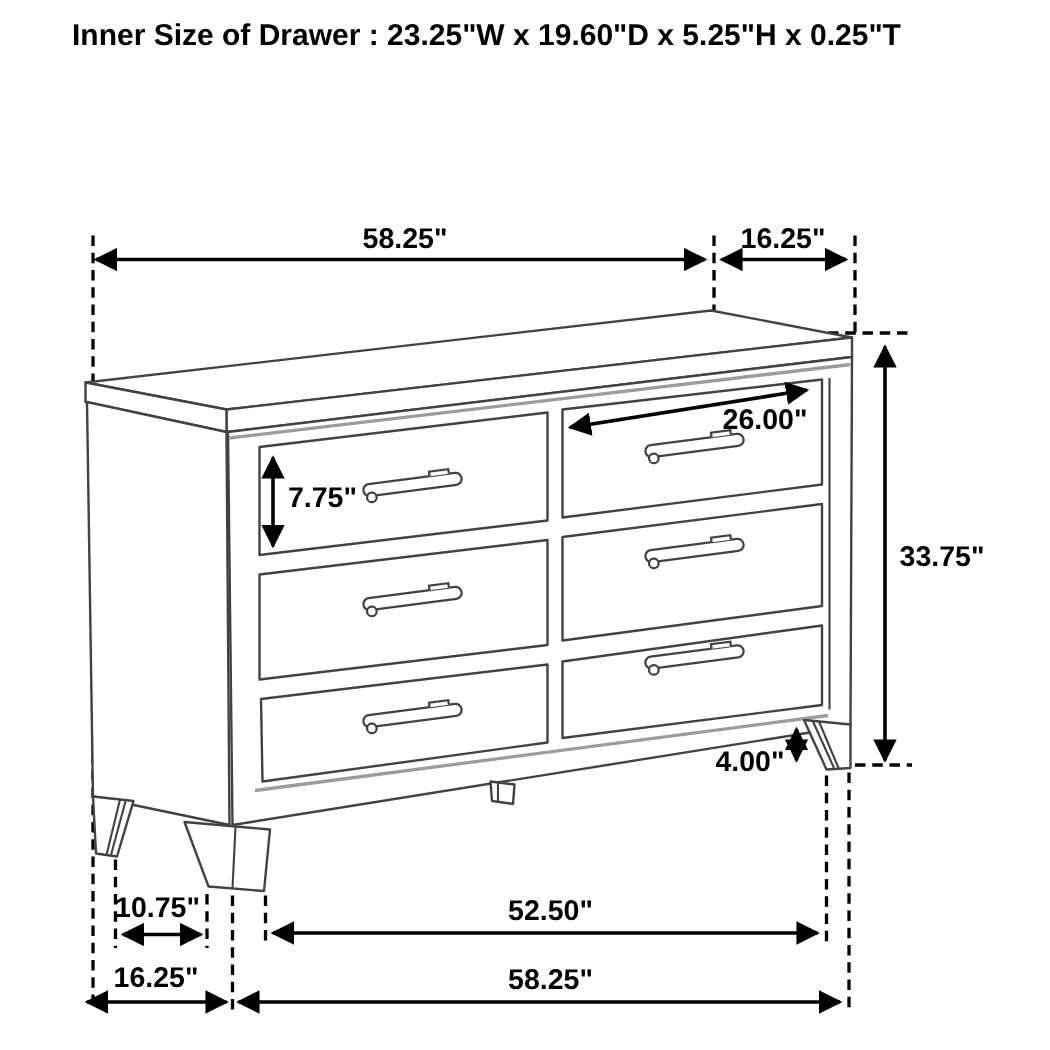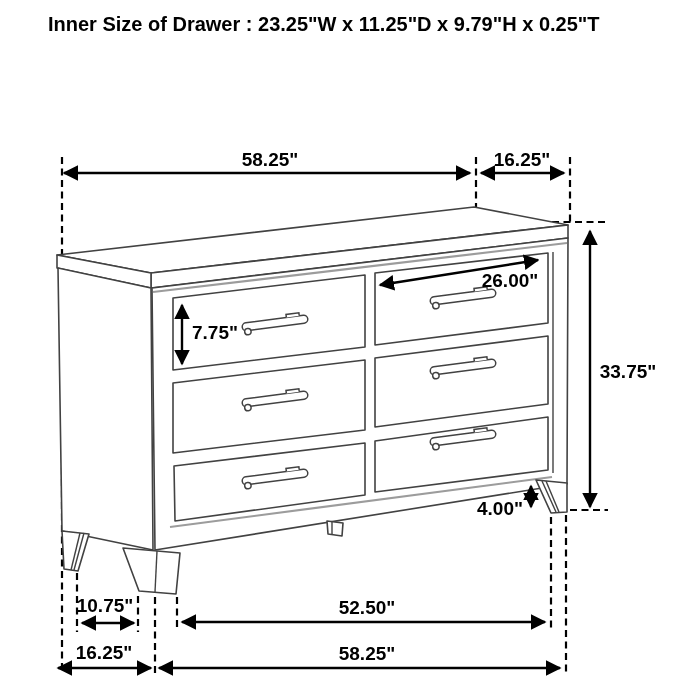--- a/index.html
+++ b/index.html
@@ -21,21 +21,21 @@
   .shade{fill:none;stroke:#9c9c9c;stroke-width:2.2;}
   .ext{fill:none;stroke:#000;stroke-width:2.2;stroke-dasharray:7 4.5;}
   .dim{fill:none;stroke:#000;stroke-width:2.4;}
   .handle rect,.handle circle,.handle path{fill:#fff;stroke:#424242;stroke-width:1.5;}
 </style>
 </head>
 <body>
 
 <div class="stage">
 
-  <div class="title">Inner Size of Drawer : 23.25"W x 11.25"D x 9.79"H x 0.25"T</div>
+  <div class="title">Inner Size of Drawer : 23.25"W x 19.60"D x 5.25"H x 0.25"T</div>
 
   <svg class="diagram" width="700" height="700" viewBox="0 0 700 700">
     <defs>
       <marker id="ah" viewBox="0 0 10 10" refX="9" refY="5" markerWidth="6.5" markerHeight="6.5" orient="auto-start-reverse">
         <path d="M0,0 L10,5 L0,10 z" fill="#000"></path>
       </marker>
     </defs>
 
     <g>
       <line class="ext" x1="62" y1="157" x2="62" y2="672"></line>

